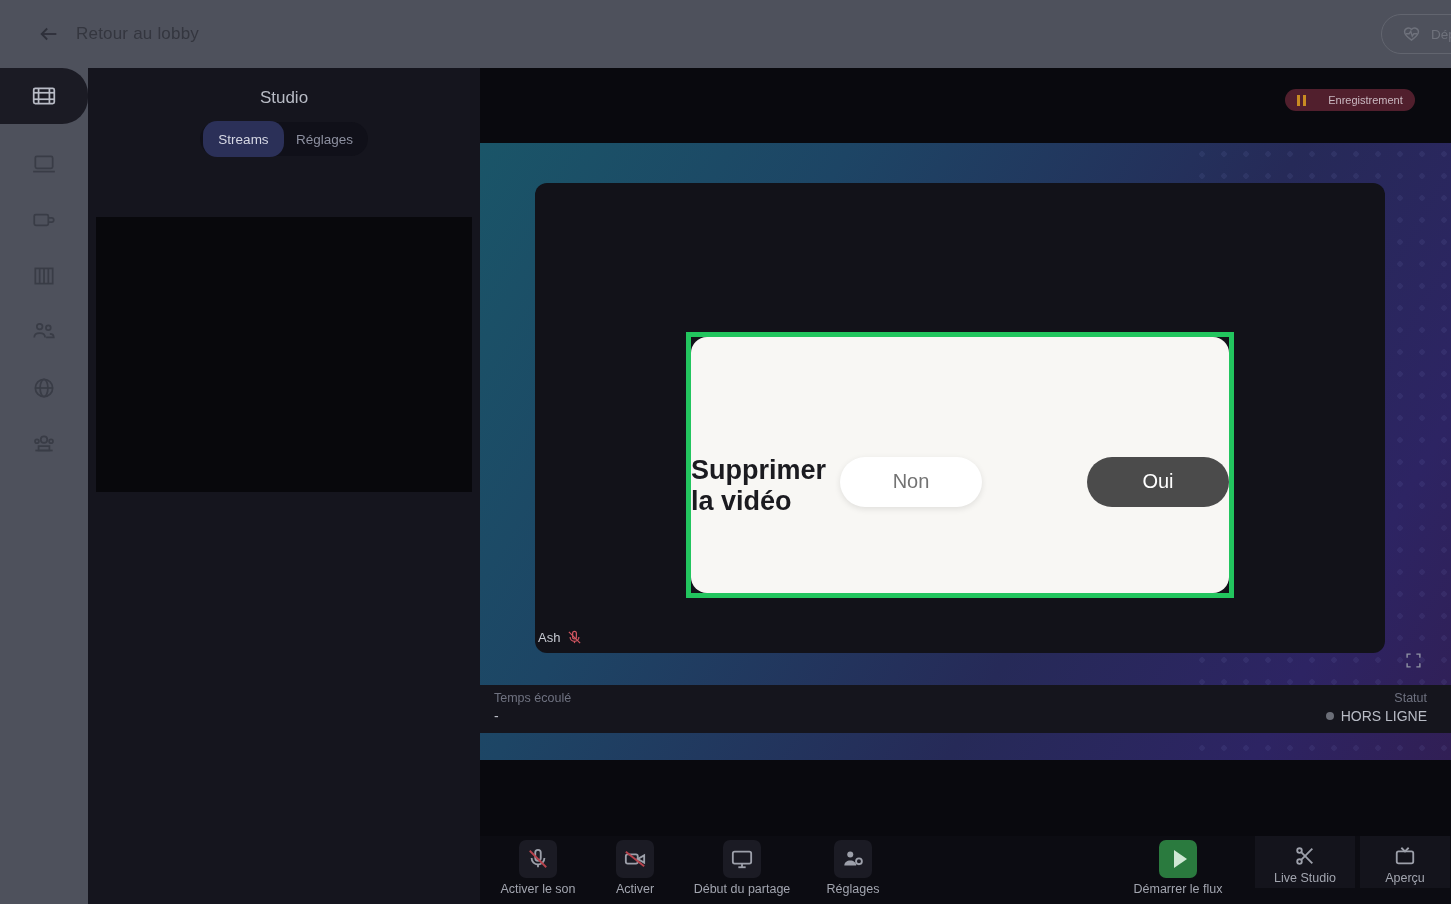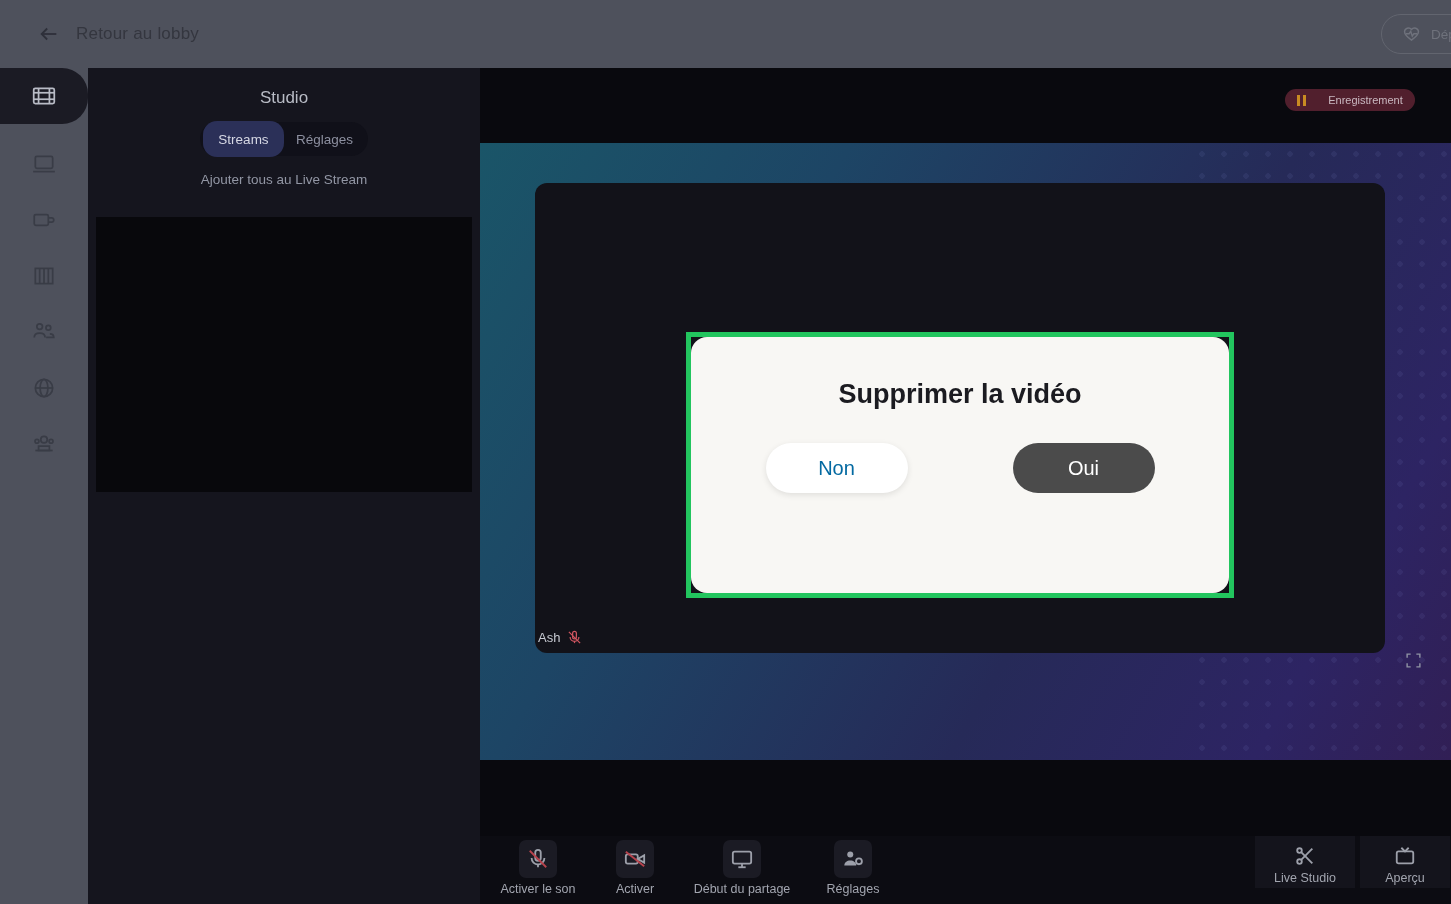--- a/index.html
+++ b/index.html
@@ -401,40 +401,40 @@
     position: absolute; left: 686px; top: 332px;
     width: 548px; height: 266px;
     border: 5px solid #22c55e;
     z-index: 60;
   }
   .modal {
     position: absolute; left: 0; top: 0;
     width: 538px; height: 256px;
     background: #f8f7f4;
     border-radius: 16px;
-    display: flex; flex-direction: column; align-items: center;
+    display: flex; flex-direction: row; align-items: center;
   }
   .modal h2 {
     margin-top: 42px;
     font-size: 27px; font-weight: bold; color: #1b1b20;
   }
   .modal p {
     margin-top: 22px;
     font-size: 19px; color: #7d8189;
   }
   .modal .btns {
     margin-top: 33px;
     display: flex; gap: 105px;
   }
   .btn-no {
     width: 142px; height: 50px; border-radius: 25px;
     background: #ffffff;
     box-shadow: 0 2px 6px rgba(0,0,0,.10);
     display: flex; align-items: center; justify-content: center;
-    color: #0369a1; font-size: 20px; cursor: pointer;
+    color: #737373; font-size: 20px; cursor: pointer;
   }
   .btn-yes {
     width: 142px; height: 50px; border-radius: 25px;
     background: #4b4b4b;
     display: flex; align-items: center; justify-content: center;
     color: #ffffff; font-size: 20px; cursor: pointer;
   }
 </style>
 </head>
 <body>
@@ -464,20 +464,33 @@
     </svg>
   </div>
 
   <svg class="fs-ico" viewBox="0 0 24 24" fill="none" stroke="currentColor" stroke-width="2">
     <path d="M8 3H3v5"></path>
       <path d="M16 3h5v5"></path>
       <path d="M8 21H3v-5"></path>
       <path d="M16 21h5v-5"></path>
   </svg>
 
+  <div class="statusbar">
+    <div class="st-l">
+      <div class="st-lab">Temps écoulé</div>
+      <div class="st-val">-</div>
+    </div>
+    <div class="st-r">
+      <div class="st-lab">Statut</div>
+      <div class="st-val st-val-r">
+        <span class="offdot"></span>
+        <span>HORS LIGNE</span>
+      </div>
+    </div>
+  </div>
 
   <div class="toolbar">
     <div class="tool" style="left:8px">
       <div class="ibox">
         <svg viewBox="0 0 24 24" fill="none" stroke="currentColor" stroke-width="2">
           <path d="M12 2a3 3 0 0 1 3 3v6a3 3 0 0 1-6 0V5a3 3 0 0 1 3-3z"></path>
           <path d="M5 11a7 7 0 0 0 14 0"></path>
             <path d="M12 18v3"></path>
           <line class="strike" x1="3" y1="3" x2="21" y2="21"></line>
         </svg>
@@ -511,20 +524,26 @@
       <div class="ibox">
         <svg viewBox="0 0 24 24" fill="currentColor">
           <circle cx="9" cy="7" r="3.3"></circle>
           <path d="M2.5 19c0-3.3 2.9-5.5 6.5-5.5s6.5 2.2 6.5 5.5z"></path>
           <circle cx="18.5" cy="14.5" r="3.2" fill="none" stroke="currentColor" stroke-width="2"></circle>
         </svg>
       </div>
       <div class="lbl">Réglages</div>
     </div>
 
+    <div class="tool" style="left:648px">
+      <div class="ibox green">
+          <div class="tri2"></div>
+        </div>
+      <div class="lbl">Démarrer le flux</div>
+    </div>
 
     <div class="tool panel" style="left:775px;width:100px">
       <svg viewBox="0 0 24 24" fill="none" stroke="currentColor" stroke-width="2" style="width:22px;height:22px;color:#9da0aa">
         <circle cx="6" cy="6" r="2.5"></circle>
           <circle cx="6" cy="18" r="2.5"></circle>
         <line x1="20" y1="4" x2="8.1" y2="16"></line>
           <line x1="20" y1="20" x2="8.1" y2="8"></line>
       </svg>
       <div class="lbl">Live Studio</div>
     </div>
@@ -594,21 +613,20 @@
       </svg>
     </div>
   </div>
 
   <div class="studio">
     <div class="studio-title">Studio</div>
     <div class="seg">
       <div class="on">Streams</div>
       <div>Réglages</div>
     </div>
-    <div class="add-all">Ajouter tous au Live Stream</div>
     <div class="card1"></div>
   </div>
 
   <svg class="pin-icon" viewBox="0 0 24 24" fill="none" stroke="currentColor" stroke-width="1.7">
     <path d="M14 3l7 7-3 1-1.5 4.5L13 12l-6 6 4-7.5L7.5 7.5 12 6z"></path>
   </svg>
 
   <div class="toggle on t1">
       <div class="knob"></div>
     </div>

